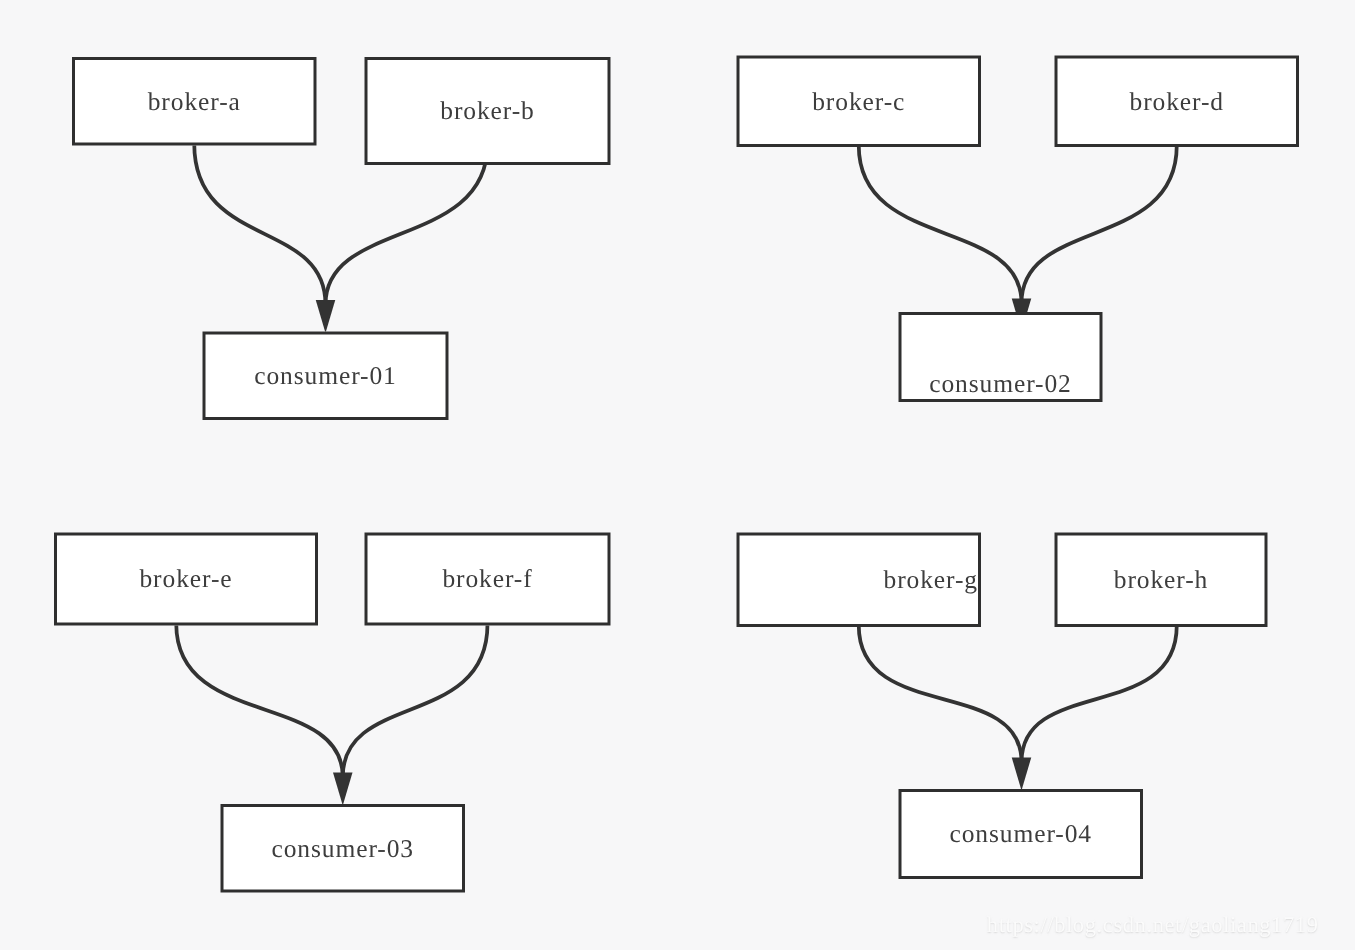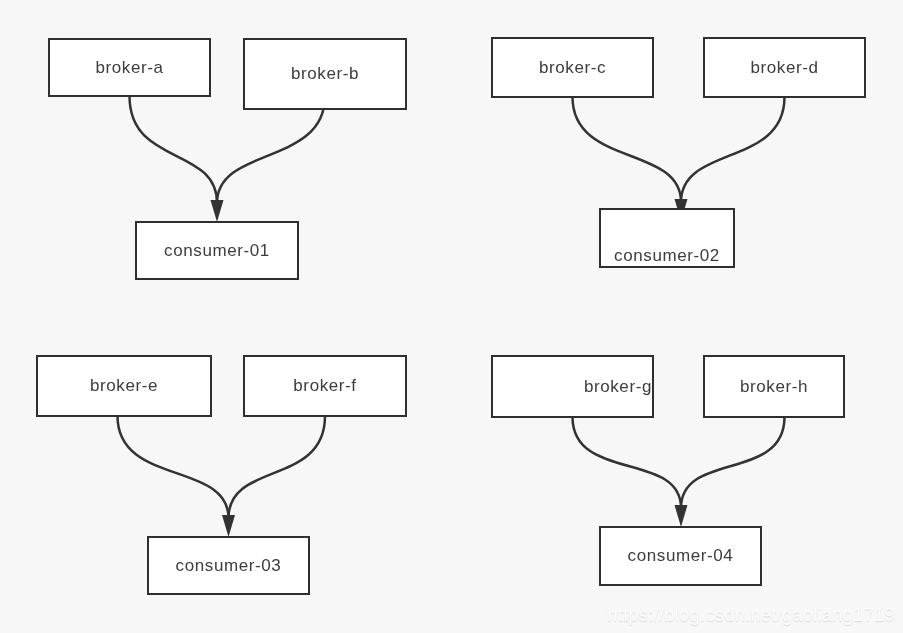--- a/index.html
+++ b/index.html
@@ -5,21 +5,21 @@
   html, body {
     margin: 0;
     padding: 0;
     background: #f7f7f8;
   }
   .canvas {
     position: relative;
     width: 903px;
     height: 633px;
     background: #f7f7f8;
-    font-family: Liberation Sans, sans-serif;
+    font-family: Liberation Serif, serif;
     overflow: hidden;
   }
   .edges {
     position: absolute;
     left: 0;
     top: 0;
     width: 903px;
     height: 633px;
   }
   .edge {
@@ -40,23 +40,23 @@
     display: flex;
     align-items: center;
     justify-content: center;
     color: #3d3d3d;
     font-size: 17px;
     letter-spacing: 0.6px;
     white-space: nowrap;
   }
   .watermark {
     position: absolute;
-    right: 8px;
+    right: 24px;
     bottom: 7px;
-    font-size: 18px;
+    font-size: 15px;
     letter-spacing: 0.4px;
     color: #fbfbfb;
     text-shadow: 0 1px 1px rgba(190, 190, 190, 0.5);
     user-select: none;
     text-align: center;
   }
 </style>
 </head>
 <body>
 

